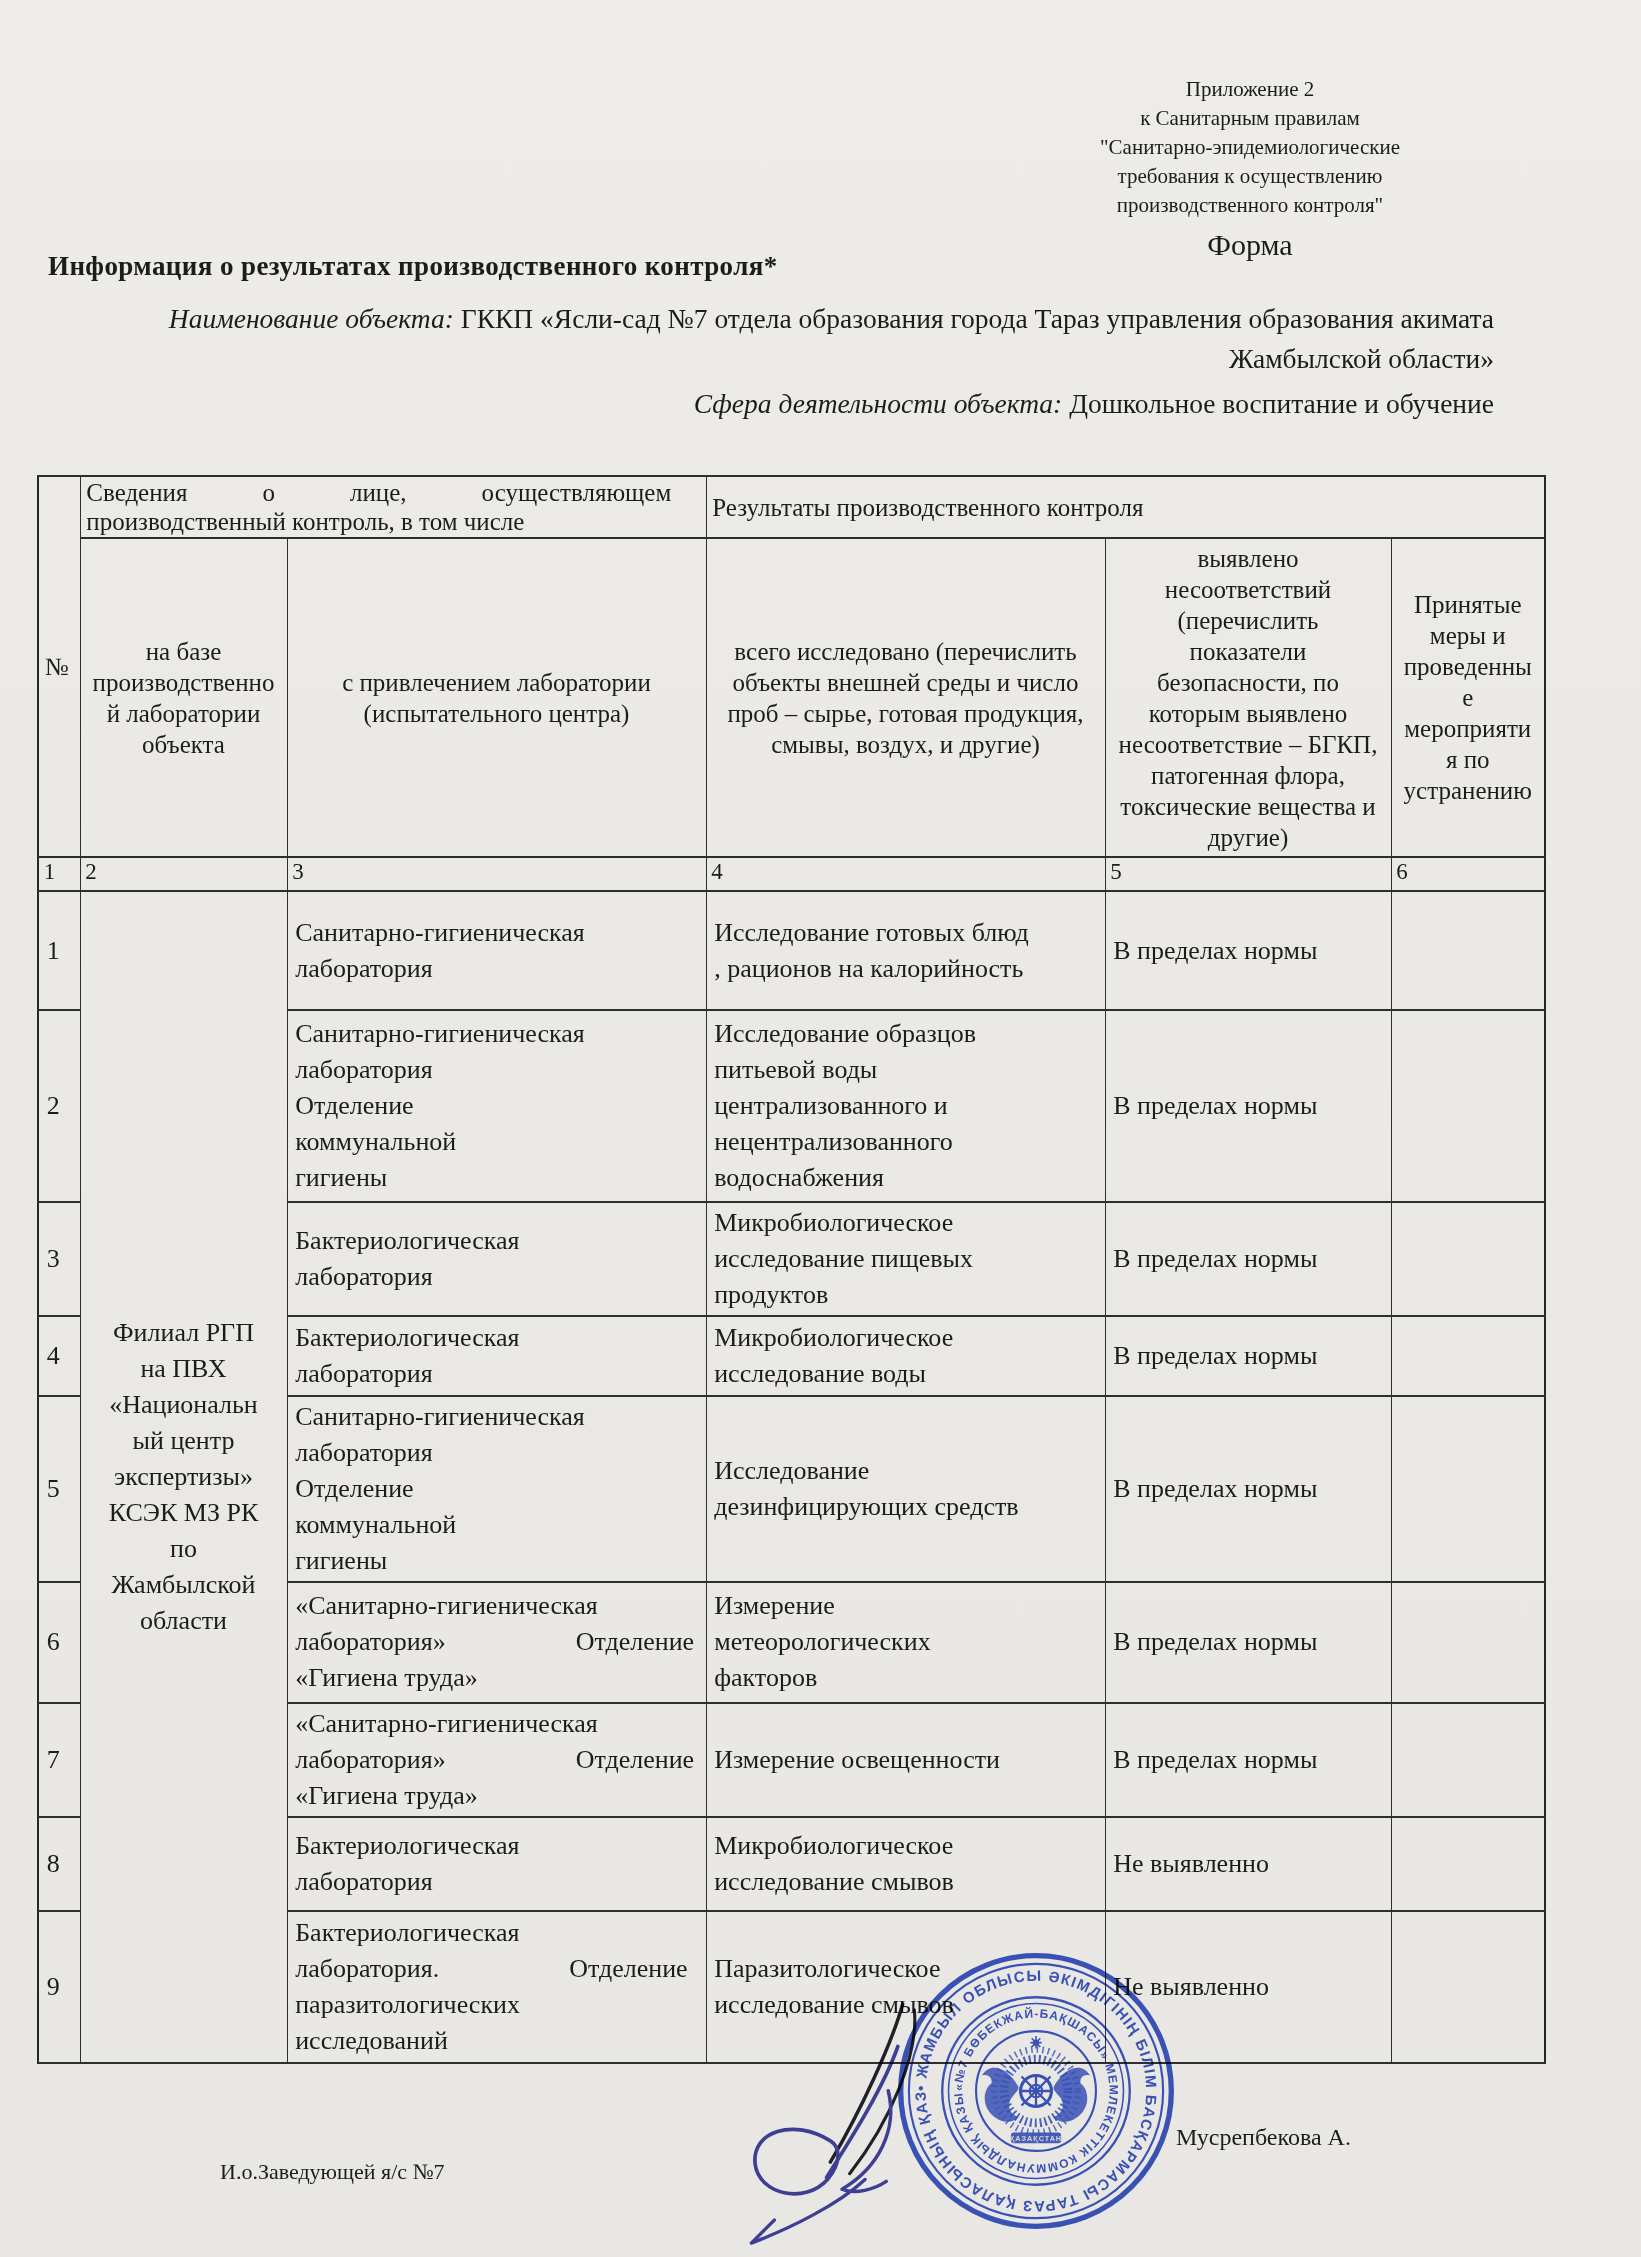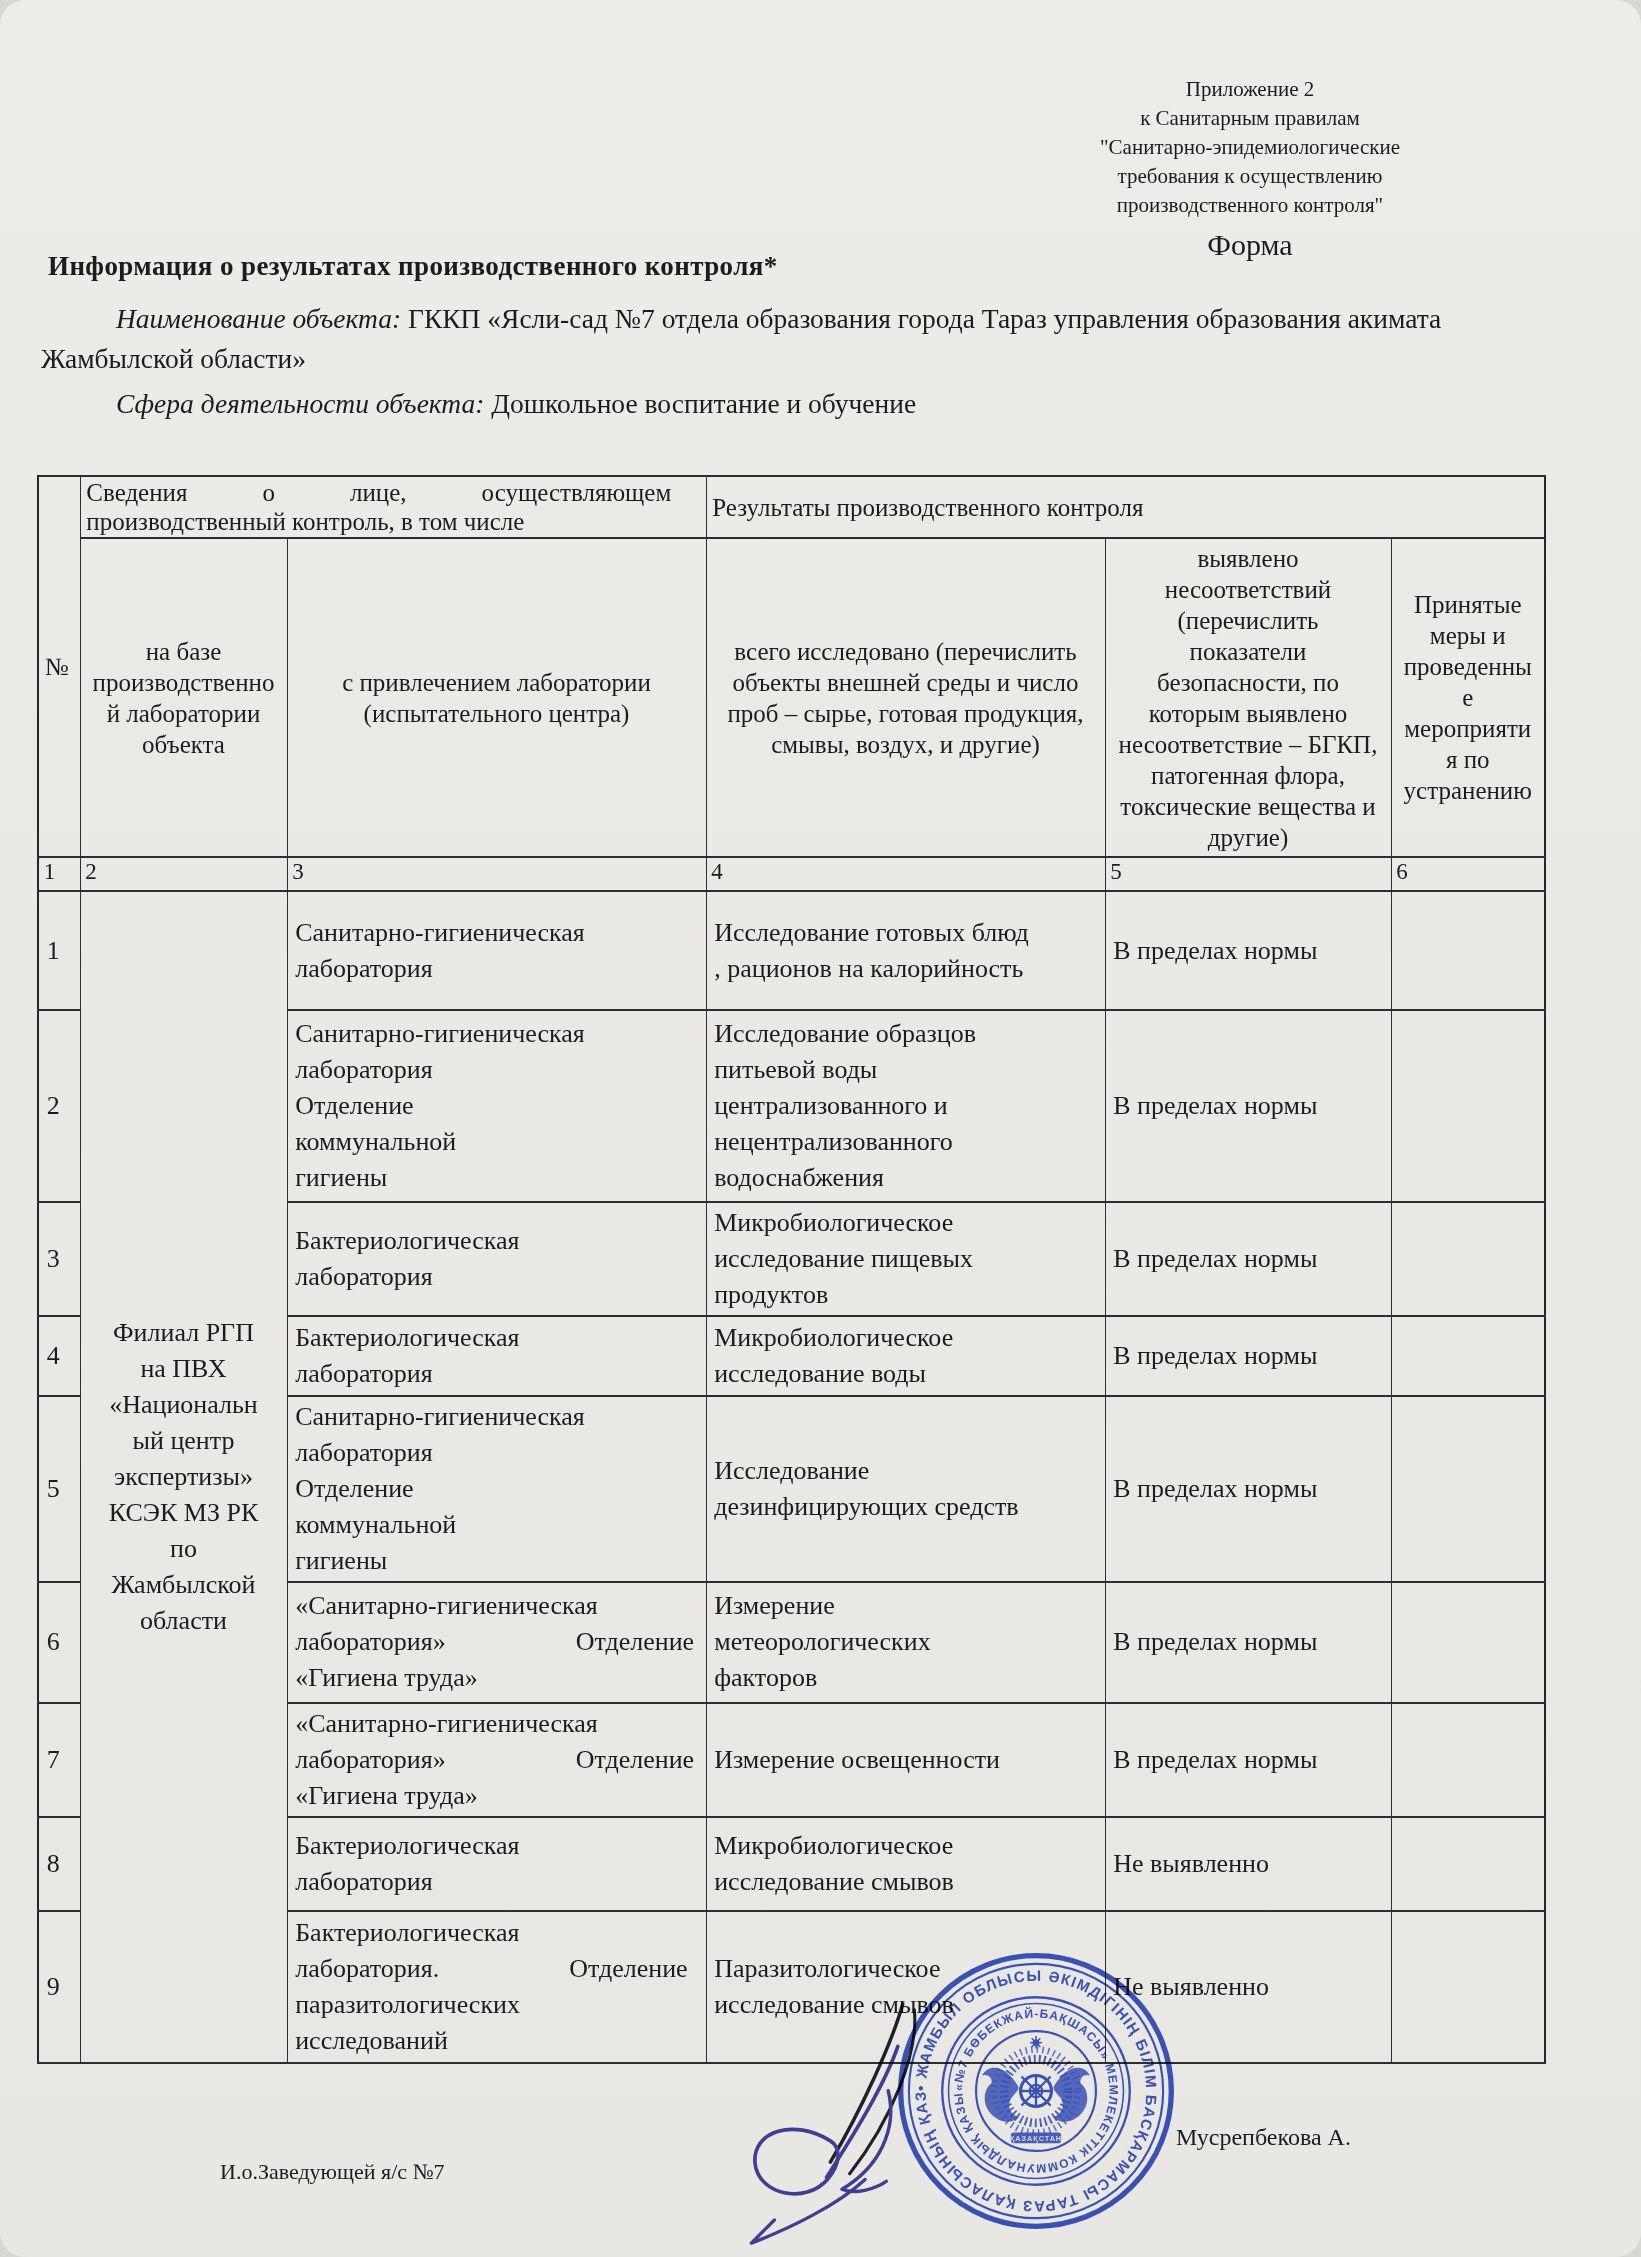--- a/index.html
+++ b/index.html
@@ -1,28 +1,28 @@
 <!DOCTYPE html>
 <html><head>
 <meta charset="utf-8">
 <style>
   html,body{margin:0;padding:0;background:#d8d7d4;}
   .page{
     position:relative; width:1641px; height:2257px; overflow:hidden;
     background:linear-gradient(180deg,#edecE9 0%, #eae9e6 40%, #e8e7e4 100%);
-    font-family:"Liberation Serif", serif; color:#1c1c1c;border-radius:25px;
+    font-family:"Liberation Serif", serif; color:#1c1c1c;
   }
   .annex{position:absolute; left:1028px; top:75px; width:444px; text-align:center;
          font-size:21px; line-height:29px;}
   .form-label{position:absolute; left:1028px; top:228px; width:444px; text-align:center;
          font-size:30px;}
   .doc-title{position:absolute; left:48px; top:251px; font-size:27px; font-weight:bold;
          letter-spacing:0.4px;}
   .paras{position:absolute; left:41px; top:299px; width:1453px; font-size:27.5px; line-height:40px;}
-  .paras p{margin:0 0 4.8px 0; text-indent:75px;}
+  .paras p{margin:0 0 4.8px 0; text-indent:75px;text-align:right;}
   .lbl{font-style:italic;}
   .uline{text-underline-offset:4.8px; text-decoration-thickness:1.9px;}
 
   table.ctl{position:absolute; left:37px; top:475px; width:1505px;
     border-collapse:collapse; table-layout:fixed; border:2.9px solid #262626;}
   table.ctl td{border:solid #2e2e2e; border-width:2.9px 1.9px; padding:1.9px 7.7px;
     font-size:26px; line-height:36px; vertical-align:middle; white-space:pre-wrap;
     overflow:hidden; word-wrap:break-word;}
   tr.h1{height:60px;} tr.h1 td{font-size:25px; line-height:29px; padding:1px 5.8px;}
   tr.h2{height:319px;} tr.h2 td{font-size:25px; line-height:31px; padding:1.9px 5.8px;text-align:center;}

